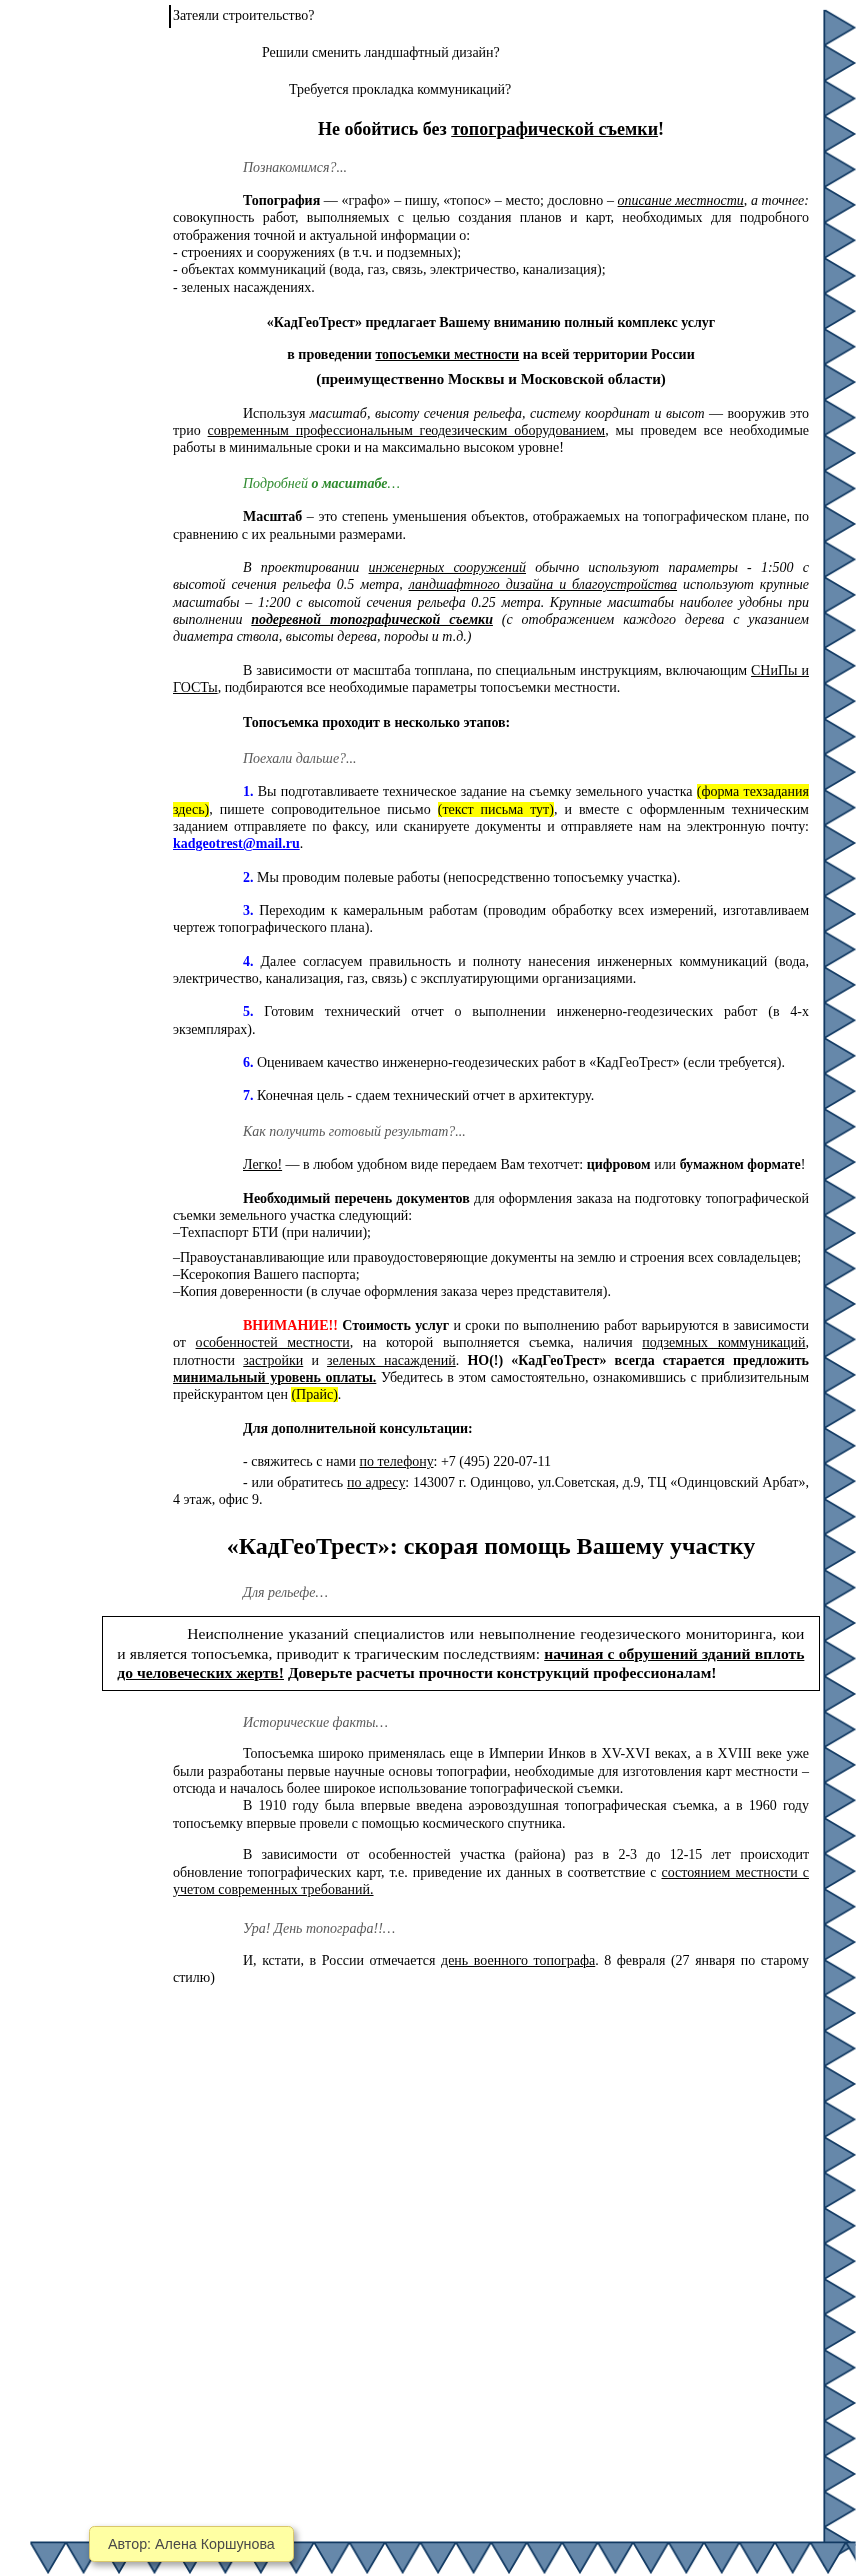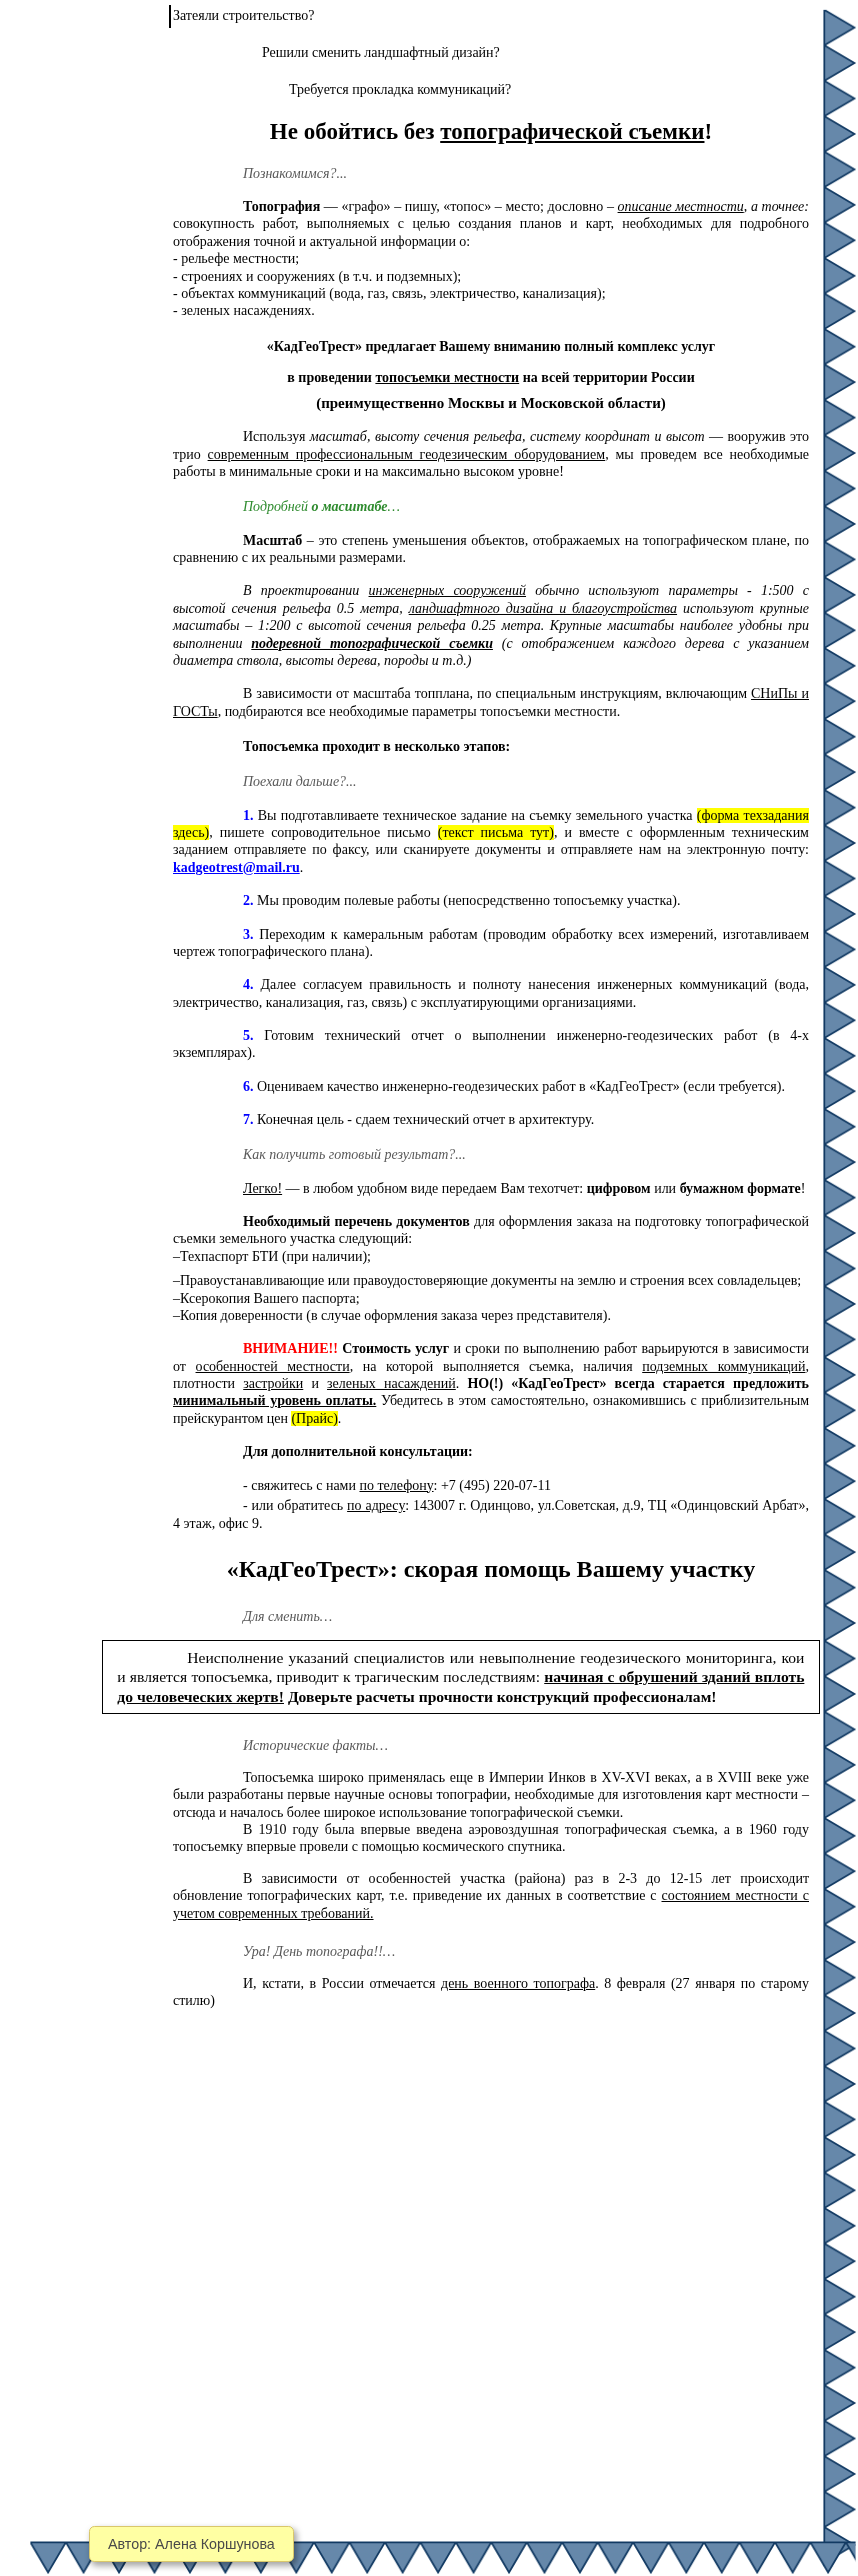--- a/index.html
+++ b/index.html
@@ -9,21 +9,21 @@
     background:#ffffff;
     overflow:hidden;
     font-family:"Liberation Serif", serif;
     color:#000;
   }
   .content{
     position:absolute;
     left:173px;top:7.1px;width:636px;
   }
   p.blk{margin:0;font-size:14px;line-height:1.24;}
-  p.blk.h-main{font-size:23px;}
+  p.blk.h-main{font-size:18px;}
   p.blk.h1{font-size:24px;}
   p.blk.small{font-size:15px;}
   p.blk.boxed{
     border:1.8px solid #000;
     padding:7.1px 14.3px;
     margin-left:-71px;
     margin-right:-10.7px;
     font-size:15.6px;
     line-height:1.25;
   }
@@ -53,21 +53,20 @@
 
   <div class="caret"></div>
 
   <div class="content">
       <p class="blk"><span style="">Затеяли строительство?</span></p>
       <p class="blk" style="margin-left: 89px; margin-top: 19.7px;"><span style="">Решили сменить ландшафтный дизайн?</span></p>
       <p class="blk" style="margin-left: 116px; margin-top: 19.7px;"><span style="">Требуется прокладка коммуникаций?</span></p>
       <p class="blk h-main" style="text-align: center; margin-top: 19.7px;"><span style="font-weight: bold;">Не обойтись без </span><span style="font-weight: bold; text-decoration: underline;">топографической съемки</span><span style="font-weight: bold;">!</span></p>
       <p class="blk" style="margin-top: 18px; text-indent: 70px;"><span style="font-style: italic; color: rgb(89, 89, 89);">Познакомимся?...</span></p>
       <p class="blk" style="text-align: justify; margin-top: 16px; text-indent: 70px;"><span style="font-weight: bold;">Топография</span><span style=""> — «графо» – пишу, «топос» – место; дословно – </span><span style="font-style: italic; text-decoration: underline;">описание местности</span><span style="">, </span><span style="font-style: italic;">а точнее:</span><span style=""> совокупность работ, выполняемых с целью создания планов и карт, необходимых для подробного отображения точной и актуальной информации о:</span></p>
-      <p class="blk"><span style="">- рельефе местности;</span></p>
       <p class="blk"><span style="">- строениях и сооружениях (в т.ч. и подземных);</span></p>
       <p class="blk"><span style="">- объектах коммуникаций (вода, газ, связь, электричество, канализация);</span></p>
       <p class="blk"><span style="">- зеленых насаждениях.</span></p>
       <p class="blk" style="text-align: center; margin-top: 18px;"><span style="font-weight: bold;">«КадГеоТрест» предлагает Вашему вниманию полный комплекс услуг</span></p>
       <p class="blk" style="text-align: center; margin-top: 14.3px;"><span style="font-weight: bold;">в проведении </span><span style="font-weight: bold; text-decoration: underline;">топосъемки местности</span><span style="font-weight: bold;"> на всей территории России</span></p>
       <p class="blk small" style="text-align: center; margin-top: 7.1px;"><span style="font-weight: bold;">(преимущественно Москвы и Московской области)</span></p>
       <p class="blk" style="text-align: justify; margin-top: 16px; text-indent: 70px;"><span style="">Используя </span><span style="font-style: italic;">масштаб, высоту сечения рельефа, систему координат и высот</span><span style=""> — вооружив это трио </span><span style="text-decoration: underline;">современным профессиональным геодезическим оборудованием</span><span style="">, мы проведем все необходимые работы в минимальные сроки и на максимально высоком уровне!</span></p>
       <p class="blk" style="margin-top: 18px; text-indent: 70px;"><span style="font-style: italic; color: rgb(46, 139, 46);">Подробней </span><span style="font-weight: bold; font-style: italic; color: rgb(46, 139, 46);">о масштабе</span><span style="font-style: italic; color: rgb(46, 139, 46);">…</span></p>
       <p class="blk" style="text-align: justify; margin-top: 16px; text-indent: 70px;"><span style="font-weight: bold;">Масштаб</span><span style=""> – это степень уменьшения объектов, отображаемых на топографическом плане, по сравнению с их реальными размерами.</span></p>
       <p class="blk" style="text-align: justify; margin-top: 16px; text-indent: 70px;"><span style="font-style: italic;">В проектировании </span><span style="font-style: italic; text-decoration: underline;">инженерных сооружений</span><span style="font-style: italic;"> обычно используют параметры - 1:500 с высотой сечения рельефа 0.5 метра, </span><span style="font-style: italic; text-decoration: underline;">ландшафтного дизайна и благоустройства</span><span style="font-style: italic;"> используют крупные масштабы – 1:200 с высотой сечения рельефа 0.25 метра. Крупные масштабы наиболее удобны при выполнении </span><span style="font-weight: bold; font-style: italic; text-decoration: underline;">подеревной топографической съемки</span><span style="font-style: italic;"> (с отображением каждого дерева с указанием диаметра ствола, высоты дерева, породы и т.д.)</span></p>
@@ -86,21 +85,21 @@
       <p class="blk" style="text-align: justify; margin-top: 16px; text-indent: 70px;"><span style="font-weight: bold;">Необходимый перечень документов</span><span style=""> для оформления заказа на подготовку топографической съемки земельного участка следующий:</span></p>
       <p class="blk"><span style="">–Техпаспорт БТИ (при наличии);</span></p>
       <p class="blk" style="text-align: justify; margin-top: 7.1px;"><span style="">–Правоустанавливающие или правоудостоверяющие документы на землю и строения всех совладельцев;</span></p>
       <p class="blk"><span style="">–Ксерокопия Вашего паспорта;</span></p>
       <p class="blk"><span style="">–Копия доверенности (в случае оформления заказа через представителя).</span></p>
       <p class="blk" style="text-align: justify; margin-top: 16px; text-indent: 70px;"><span style="font-weight: bold; color: rgb(255, 0, 0);">ВНИМАНИЕ!!</span><span style="font-weight: bold;"> </span><span style="font-weight: bold;">Стоимость услуг</span><span style=""> и сроки по выполнению работ варьируются в зависимости от </span><span style="text-decoration: underline;">особенностей местности</span><span style="">, на которой выполняется съемка, наличия </span><span style="text-decoration: underline;">подземных коммуникаций</span><span style="">, плотности </span><span style="text-decoration: underline;">застройки</span><span style=""> и </span><span style="text-decoration: underline;">зеленых насаждений</span><span style="">. </span><span style="font-weight: bold;">НО(!) «КадГеоТрест» всегда старается предложить </span><span style="font-weight: bold; text-decoration: underline;">минимальный уровень оплаты.</span><span style=""> Убедитесь в этом самостоятельно, ознакомившись с приблизительным прейскурантом цен </span><span style="background: rgb(255, 255, 0);">(Прайс</span><span style="background: rgb(255, 255, 0);">)</span><span style="">.</span></p>
       <p class="blk" style="margin-top: 16px; text-indent: 70px;"><span style="font-weight: bold;">Для дополнительной консультации:</span></p>
       <p class="blk" style="margin-top: 16px; text-indent: 70px;"><span style="">- свяжитесь с нами </span><span style="text-decoration: underline;">по телефону</span><span style="">: +7 (495) 220-07-11</span></p>
       <p class="blk" style="text-align: justify; margin-top: 3.6px; text-indent: 70px;"><span style="">- или обратитесь </span><span style="text-decoration: underline;">по адресу</span><span style="">: 143007 г. Одинцово, ул.Советская, д.9, ТЦ «Одинцовский Арбат», 4 этаж, офис 9.</span></p>
       <p class="blk h1" style="text-align: center; margin-top: 23px;"><span style="font-weight: bold;">«КадГеоТрест»: скорая помощь Вашему участку</span></p>
-      <p class="blk" style="margin-top: 23px; text-indent: 70px;"><span style="font-style: italic; color: rgb(89, 89, 89);">Для сменить…</span></p>
+      <p class="blk" style="margin-top: 23px; text-indent: 70px;"><span style="font-style: italic; color: rgb(89, 89, 89);">Для рельефе…</span></p>
       <p class="blk boxed" style="text-align: justify; margin-top: 14.3px; text-indent: 70px;"><span style="">Неисполнение указаний специалистов или невыполнение геодезического мониторинга, кои и является топосъемка, приводит к трагическим последствиям: </span><span style="font-weight: bold; text-decoration: underline;">начиная с обрушений зданий вплоть до человеческих жертв!</span><span style="font-weight: bold;"> </span><span style="font-weight: bold;">Доверьте расчеты прочности конструкций профессионалам!</span></p>
       <p class="blk" style="margin-top: 23px; text-indent: 70px;"><span style="font-style: italic; color: rgb(89, 89, 89);">Исторические факты…</span></p>
       <p class="blk" style="text-align: justify; margin-top: 14.3px; text-indent: 70px;"><span style="">Топосъемка широко применялась еще в Империи Инков в XV-XVI веках, а в XVIII веке уже были разработаны первые научные основы топографии, необходимые для изготовления карт местности – отсюда и началось более широкое использование топографической съемки.</span></p>
       <p class="blk" style="text-align: justify; text-indent: 70px;"><span style="">В 1910 году была впервые введена аэровоздушная топографическая съемка, а в 1960 году топосъемку впервые провели с помощью космического спутника.</span></p>
       <p class="blk" style="text-align: justify; margin-top: 14.3px; text-indent: 70px;"><span style="">В зависимости от особенностей участка (района) раз в 2-3 до 12-15 лет происходит обновление топографических карт, т.е. приведение их данных в соответствие с </span><span style="text-decoration: underline;">состоянием местности с учетом современных требований.</span></p>
       <p class="blk" style="margin-top: 21.4px; text-indent: 70px;"><span style="font-style: italic; color: rgb(89, 89, 89);">Ура! День топографа!!…</span></p>
       <p class="blk" style="text-align: justify; margin-top: 14.3px; text-indent: 70px;"><span style="">И, кстати, в России отмечается </span><span style="text-decoration: underline;">день военного топографа</span><span style="">. 8 февраля (27 января по старому стилю) </span></p>
     </div>
 
   <svg class="zz-right" xmlns="http://www.w3.org/2000/svg" width="39" height="2576" viewBox="0 0 44 2884">

